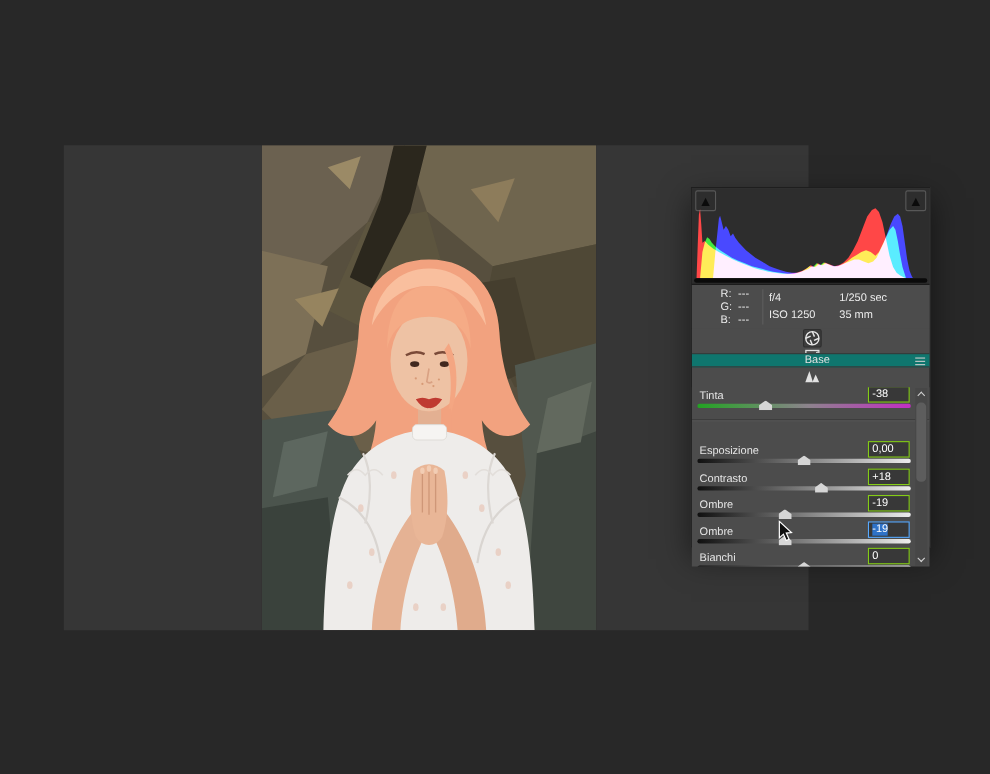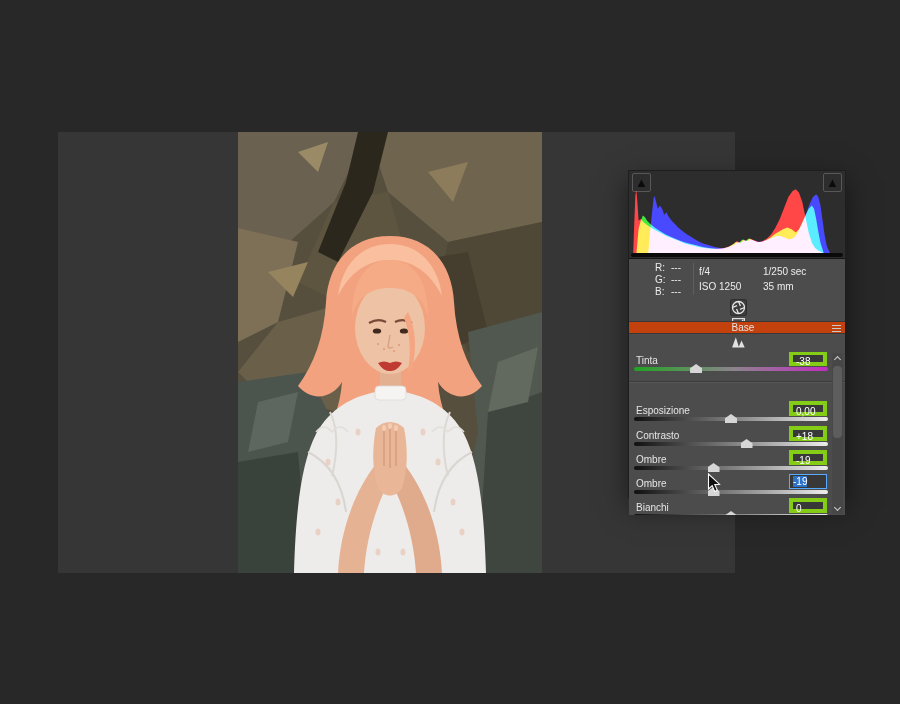--- a/index.html
+++ b/index.html
@@ -35,34 +35,34 @@
   #exif .c1{text-align:left;}
 
   
   #toolbar{position:absolute;left:0;top:128px;width:216px;height:22px;background:#4c4c4c;
            display:flex;align-items:center;padding-left:3px;flex-direction:column;}
   .tool{width:17px;height:19px;display:flex;align-items:center;justify-content:center;cursor:pointer;border:1px solid transparent;}
   .tool.active{background:#3d3d3d;border:1px solid #2e2e2e;border-radius:2px;}
   .tool svg{display:block;}
 
   
-  #basebar{position:absolute;left:0;top:150px;width:216px;height:13px;background:#c2410c;
+  #basebar{position:absolute;left:0;top:150px;width:216px;height:13px;background:#0f766e;
            border-top:1px solid #383838;border-bottom:1px solid #383838;color:#e2e2e2;font-size:10px;
            display:flex;align-items:center;justify-content:center;padding-left:12px;}
   #panelmenu{position:absolute;right:4px;top:3px;width:9px;height:7px;cursor:pointer;
              background:linear-gradient(#c9c9c9,#c9c9c9) 0 0/9px 1px no-repeat,
                         linear-gradient(#c9c9c9,#c9c9c9) 0 3px/9px 1px no-repeat,
                         linear-gradient(#c9c9c9,#c9c9c9) 0 6px/9px 1px no-repeat;}
 
   
   #sliders{position:absolute;left:0;top:181px;width:216px;height:163px;background:#4c4c4c;overflow:hidden;}
   .srow{position:absolute;left:0;width:216px;height:26px;}
   .slabel{position:absolute;left:7px;top:2px;font-size:10px;color:#e5e5e5;}
   .sval{position:absolute;left:160px;top:-2px;width:38px;height:15px;background:#383838;
-        border:4px solid #84cc16;color:#fff;font-size:10px;line-height:13px;padding:0 3px;}
+        border:1px solid #84cc16;color:#fff;font-size:10px;line-height:13px;padding:0 3px;}
   .sval.focus{border:1px solid #58aaff;}
   .sval .sel{background:#2e72c8;}
   .strack{position:absolute;left:5px;top:14px;width:194px;height:4px;border-radius:2px;
           background:linear-gradient(to right,#101010,#ededed);cursor:pointer;}
   .strack.tint{background:linear-gradient(to right,#22a322,#8d838d 52%,#c22ec2);}
   .thumb{position:absolute;bottom:-2px;width:12px;height:9px;background:#d6d6d6;
          clip-path:polygon(50% 0,100% 48%,100% 100%,0 100%,0 48%);cursor:pointer;}
   #sep1{position:absolute;left:0;top:29px;width:216px;height:1px;background:#3c3c3c;box-shadow:0 1px 0 #585858;}
   #autorow{position:absolute;left:0;top:37px;width:216px;height:12px;font-size:10px;color:#e0e0e0;}
   #autorow span{position:absolute;text-decoration:underline;cursor:pointer;}

